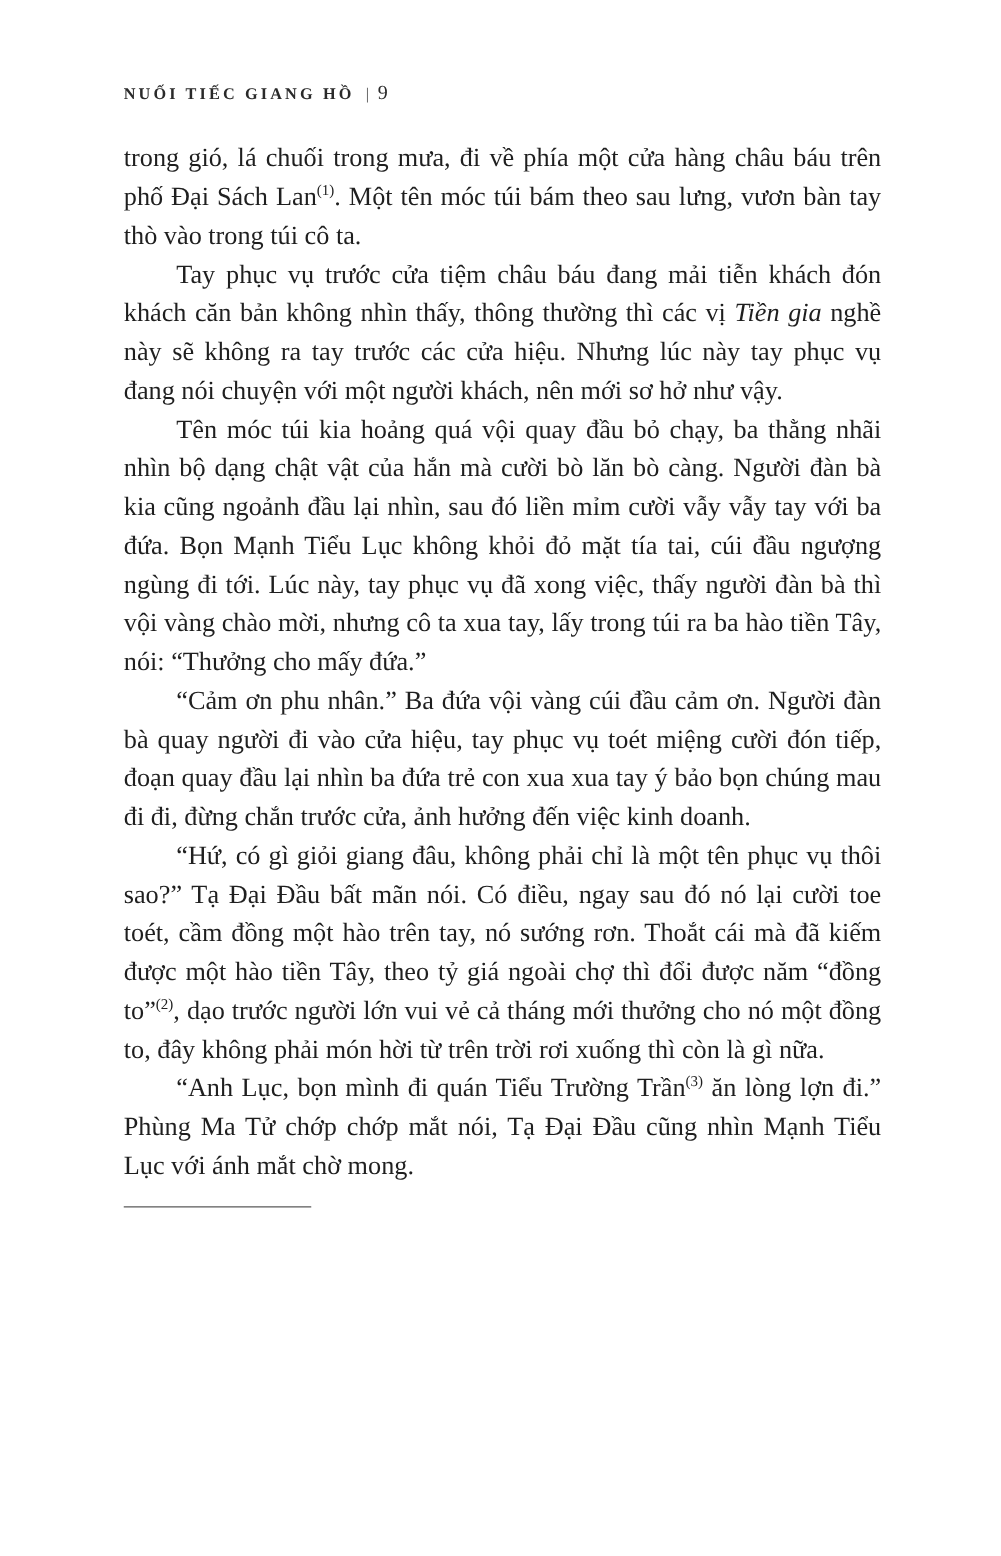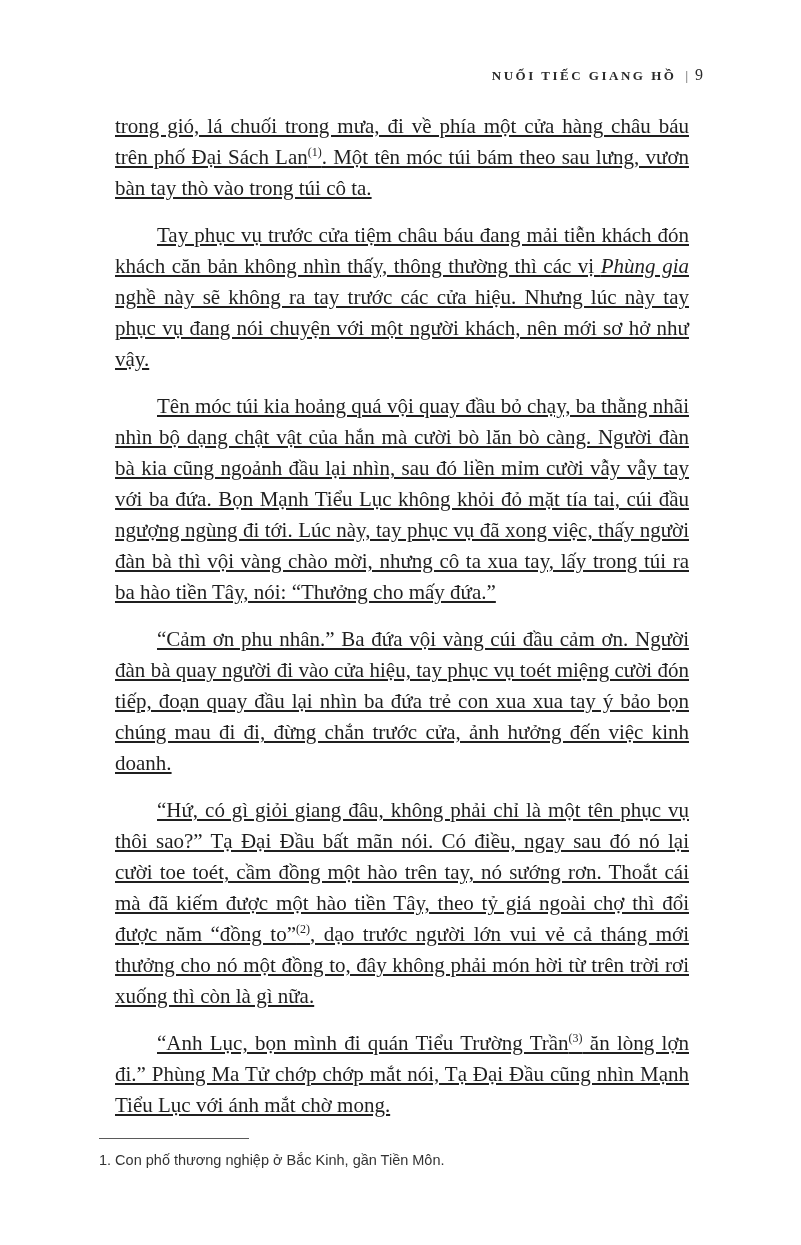--- a/index.html
+++ b/index.html
@@ -13,21 +13,21 @@
     height: 1245px;
     box-sizing: border-box;
     margin: 0 auto;
     background: #ffffff;
     padding: 66px 96px 0 99px;
     font-family: "Liberation Serif", "DejaVu Serif", serif;
     color: #1f1f1f;
     overflow: hidden;
   }
   .running-head {
-    text-align: right;
+    text-align: left;
     font-size: 13px;
     font-weight: bold;
     letter-spacing: 2.5px;
     color: #2a2a2a;
     margin: 0 2px 27px 0;
     white-space: nowrap;
   }
   .head-sep {
     font-weight: normal;
     color: #4a4a4a;
@@ -39,23 +39,22 @@
     font-size: 16px;
     letter-spacing: 0;
     color: #2a2a2a;
   }
   .body-text {
     font-size: 21px;
     line-height: 31px;
     text-align: justify;
   }
   .body-text p {
-    margin: 16px;
+    margin: 0;
     padding: 0;
-    text-decoration: underline;
   }
   .body-text p.indent {
     text-indent: 42px;
   }
   .body-text sup {
     font-size: 12px;
     line-height: 0;
     letter-spacing: 0;
   }
   .body-text em {
@@ -85,27 +84,26 @@
 <body>
 
 <div class="page">
 
   <header class="running-head">
     <span class="head-title">NUỐI TIẾC GIANG HỒ</span><span class="head-sep">|</span><span class="head-page">9</span>
   </header>
 
   <main class="body-text" id="paragraphs">
       <p class=""><span>trong gió, lá chuối trong mưa, đi về phía một cửa hàng châu báu trên phố Đại Sách Lan</span><sup>(1)</sup><span>. Một tên móc túi bám theo sau lưng, vươn bàn tay thò vào trong túi cô ta.</span></p>
-      <p class="indent"><span>Tay phục vụ trước cửa tiệm châu báu đang mải tiễn khách đón khách căn bản không nhìn thấy, thông thường thì các vị </span><em>Phùng gia</em><span> nghề này sẽ không ra tay trước các cửa hiệu. Nhưng lúc này tay phục vụ đang nói chuyện với một người khách, nên mới sơ hở như vậy.</span></p>
+      <p class="indent"><span>Tay phục vụ trước cửa tiệm châu báu đang mải tiễn khách đón khách căn bản không nhìn thấy, thông thường thì các vị </span><em>Tiền gia</em><span> nghề này sẽ không ra tay trước các cửa hiệu. Nhưng lúc này tay phục vụ đang nói chuyện với một người khách, nên mới sơ hở như vậy.</span></p>
       <p class="indent"><span>Tên móc túi kia hoảng quá vội quay đầu bỏ chạy, ba thằng nhãi nhìn bộ dạng chật vật của hắn mà cười bò lăn bò càng. Người đàn bà kia cũng ngoảnh đầu lại nhìn, sau đó liền mỉm cười vẫy vẫy tay với ba đứa. Bọn Mạnh Tiểu Lục không khỏi đỏ mặt tía tai, cúi đầu ngượng ngùng đi tới. Lúc này, tay phục vụ đã xong việc, thấy người đàn bà thì vội vàng chào mời, nhưng cô ta xua tay, lấy trong túi ra ba hào tiền Tây, nói: “Thưởng cho mấy đứa.”</span></p>
       <p class="indent"><span>“Cảm ơn phu nhân.” Ba đứa vội vàng cúi đầu cảm ơn. Người đàn bà quay người đi vào cửa hiệu, tay phục vụ toét miệng cười đón tiếp, đoạn quay đầu lại nhìn ba đứa trẻ con xua xua tay ý bảo bọn chúng mau đi đi, đừng chắn trước cửa, ảnh hưởng đến việc kinh doanh.</span></p>
       <p class="indent"><span>“Hứ, có gì giỏi giang đâu, không phải chỉ là một tên phục vụ thôi sao?” Tạ Đại Đầu bất mãn nói. Có điều, ngay sau đó nó lại cười toe toét, cầm đồng một hào trên tay, nó sướng rơn. Thoắt cái mà đã kiếm được một hào tiền Tây, theo tỷ giá ngoài chợ thì đổi được năm “đồng to”</span><sup>(2)</sup><span>, dạo trước người lớn vui vẻ cả tháng mới thưởng cho nó một đồng to, đây không phải món hời từ trên trời rơi xuống thì còn là gì nữa.</span></p>
       <p class="indent"><span>“Anh Lục, bọn mình đi quán Tiểu Trường Trần</span><sup>(3)</sup><span> ăn lòng lợn đi.” Phùng Ma Tử chớp chớp mắt nói, Tạ Đại Đầu cũng nhìn Mạnh Tiểu Lục với ánh mắt chờ mong.</span></p>
     </main>
 
   <footer class="footnotes">
     <div class="fn-rule"></div>
     <div class="footnote-list" id="footnote-list">
-        <div class="footnote">1. Con phố thương nghiệp ở Bắc Kinh, gần Tiền Môn.</div>
       </div>
   </footer>
 
 </div>
 
 </body></html>

